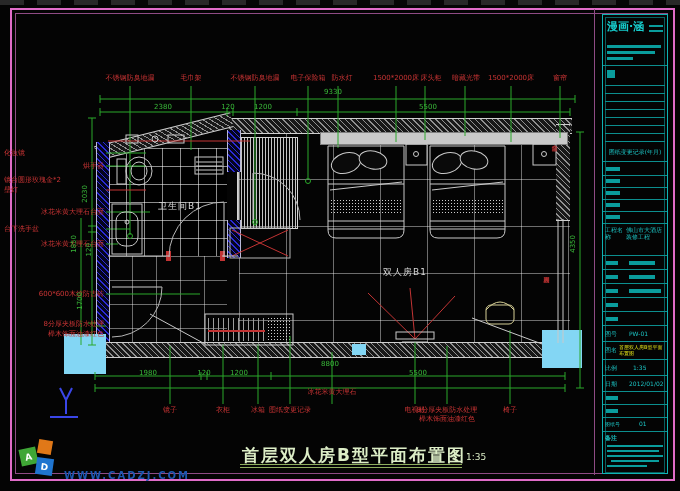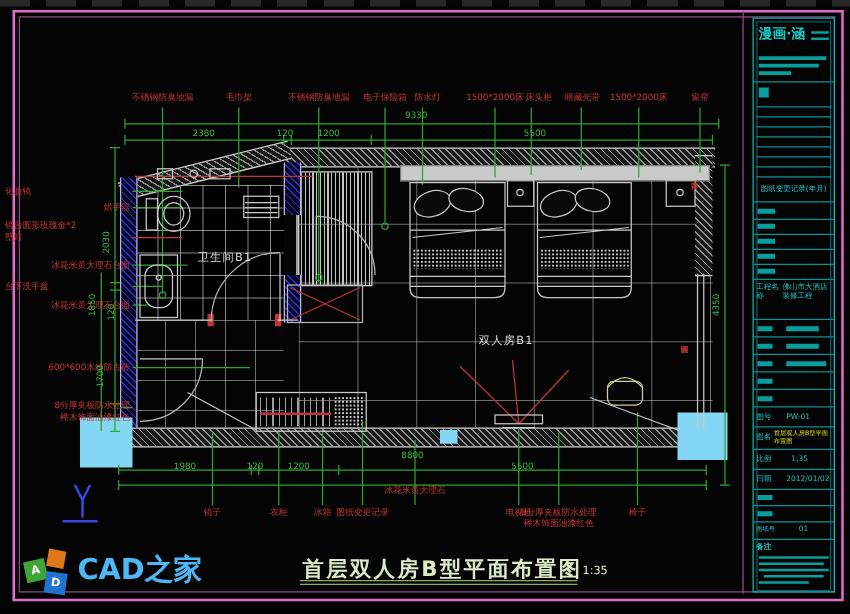--- a/index.html
+++ b/index.html
@@ -277,16 +277,16 @@
   </div>
 
   <div class="abs" style="left:12px;top:436px;width:220px;height:52px;">
     <div class="cube" style="left:26px;top:4px;width:14px;height:14px;background:#e07818;transform:rotate(10deg);"></div>
     <div class="cube" style="left:8px;top:12px;width:17px;height:17px;background:#3fa636;transform:rotate(-12deg);">
         <span>A</span>
       </div>
     <div class="cube" style="left:24px;top:22px;width:17px;height:17px;background:#1f74cf;transform:rotate(8deg);">
         <span>D</span>
       </div>
-    <div class="abs" style="left:50px;top:4px;font-size:23px;font-weight:bold;color:#4cb8f8;white-space:nowrap;">CAD之家</div>
+    <div class="abs" style="left:52px;top:34px;font-size:10px;font-weight:bold;letter-spacing:2px;color:#1d57b0;white-space:nowrap;">WWW.CADZJ.COM</div>
   </div>
 
 </div>
 
 </body></html>

